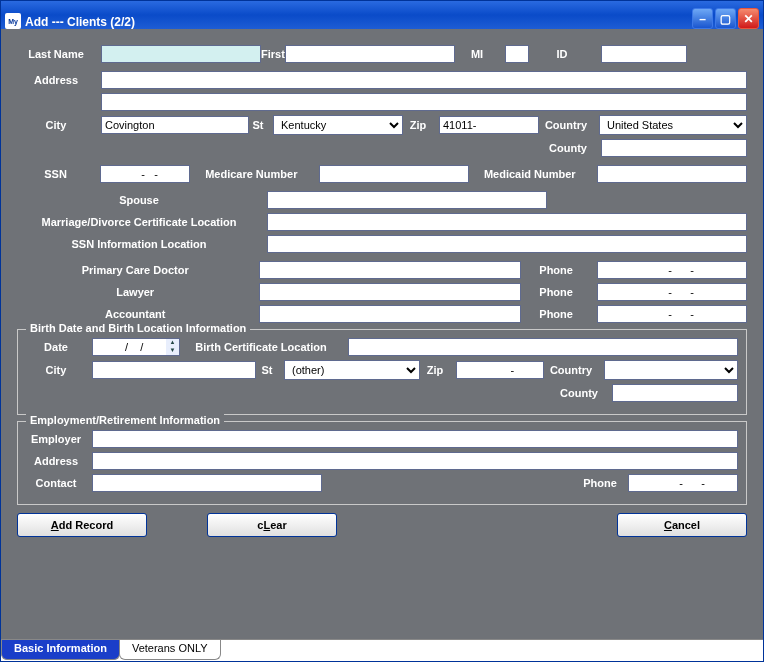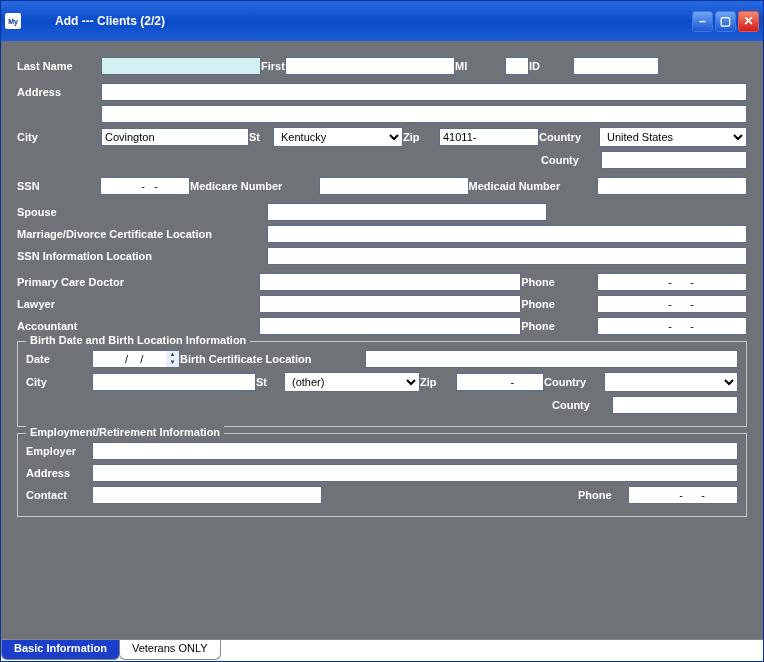--- a/index.html
+++ b/index.html
@@ -15,27 +15,26 @@
   .window {
     width: 764px;
     height: 662px;
     border: 1px solid #003399;
     display: flex;
     flex-direction: column;
   }
   .titlebar {
     background: linear-gradient(to bottom, #2a6ae0 0%, #0a4bc9 50%, #1e5dd4 100%);
     color: #fff;
-    height: 40px;
+    height: 28px;
     display: flex;
-    align-items: center;
+    align-items: flex-end;
     padding: 0 4px;
     font-weight: bold;
     font-size: 12px;
-    gap: 30px;
   }
   .titlebar .title-icon {
     width: 16px; height: 16px; margin-right: 4px;
     background: #fff; font-size: 7px; color:#003399;
     display:flex; align-items:center; justify-content:center;
     border-radius:2px;
   }
   .titlebar .title-text { flex: 1; }
   .titlebar .win-btns { display: flex; gap: 2px; }
   .titlebar .win-btn {
@@ -52,21 +51,21 @@
   }
   .content {
     background: #6f7277;
     flex: 1;
     padding: 16px 16px 6px 16px;
     color: #fff;
     position: relative;
   }
   .row { display: flex; align-items: center; margin-bottom: 4px; }
   .lbl {
-    text-align: left;
+    text-align: center;
     padding-right: 6px;
     white-space: nowrap;
     font-weight: bold;
     color: #fff;
   }
   input.tf, select.sel {
     height: 18px;
     border: 1px solid #5f6a8f;
     background: #fff;
     font-family: Tahoma, Arial, sans-serif;
@@ -168,21 +167,21 @@
 
   <div class="content">
 
     <div class="row">
       <div class="lbl" style="width:84px">Last Name</div>
       <input class="tf focused" style="width: 160px;" value="">
       <div class="lbl" style="width:24px">First</div>
       <input class="tf" style="width: 170px;" value="">
       <div class="lbl" style="width:50px">MI</div>
       <input class="tf" style="width: 24px;" value="">
-      <div class="lbl" style="width:44px">ID</div>
+      <div class="lbl" style="width:72px">ID</div>
       <input class="tf" style="width: 86px;" value="">
     </div>
 
     <div class="row" style="margin-top:8px">
       <div class="lbl" style="width:84px">Address</div>
       <input class="tf" style="flex: 1 1 0%;" value="">
     </div>
     <div class="row">
       <div class="lbl" style="width:84px"></div>
       <input class="tf" style="flex: 1 1 0%;" value="">
@@ -250,21 +249,21 @@
       <div class="fieldset-body">
         <div class="row">
           <div class="lbl" style="width:66px">Date</div>
           <div class="spinner">
             <input class="tf" style="width: 74px; text-align: center;" value="   /    /">
             <div class="spin-btns">
                 <div class="sb">▲</div>
                 <div class="sb">▼</div>
               </div>
           </div>
-          <div class="lbl" style="width:185px">Birth Certificate Location</div>
+          <div class="lbl" style="width:168px">Birth Certificate Location</div>
           <input class="tf" style="flex: 1 1 0%;" value="">
         </div>
         <div class="row">
           <div class="lbl" style="width:66px">City</div>
           <input class="tf" style="width: 164px;" value="">
           <div class="lbl" style="width:28px">St</div>
           <select class="sel" style="width:136px"><option>(other)</option></select>
           <div class="lbl" style="width:36px">Zip</div>
           <input class="tf" style="width: 88px; text-align: center;" value="        -">
           <div class="lbl" style="width:60px">Country</div>
@@ -292,19 +291,25 @@
         <div class="row">
           <div class="lbl" style="width:66px">Contact</div>
           <input class="tf" style="width: 230px;" value="">
           <div style="flex:1"></div>
           <div class="lbl" style="width:50px">Phone</div>
           <input class="tf" style="width: 110px; text-align: center;" value="      -      -">
         </div>
       </div>
     </div>
 
+    <div class="btnbar">
+      <button class="push"><span class="underline">A</span><span>dd Record</span></button>
+      <button class="push"><span>c</span><span class="underline">L</span><span>ear</span></button>
+      <div style="flex:1"></div>
+      <button class="push"><span class="underline">C</span><span>ancel</span></button>
+    </div>
   </div>
 
   <div class="tabs">
     <div class="tab active">Basic Information</div>
     <div class="tab">Veterans ONLY</div>
   </div>
 </div>
 
 </body></html>

